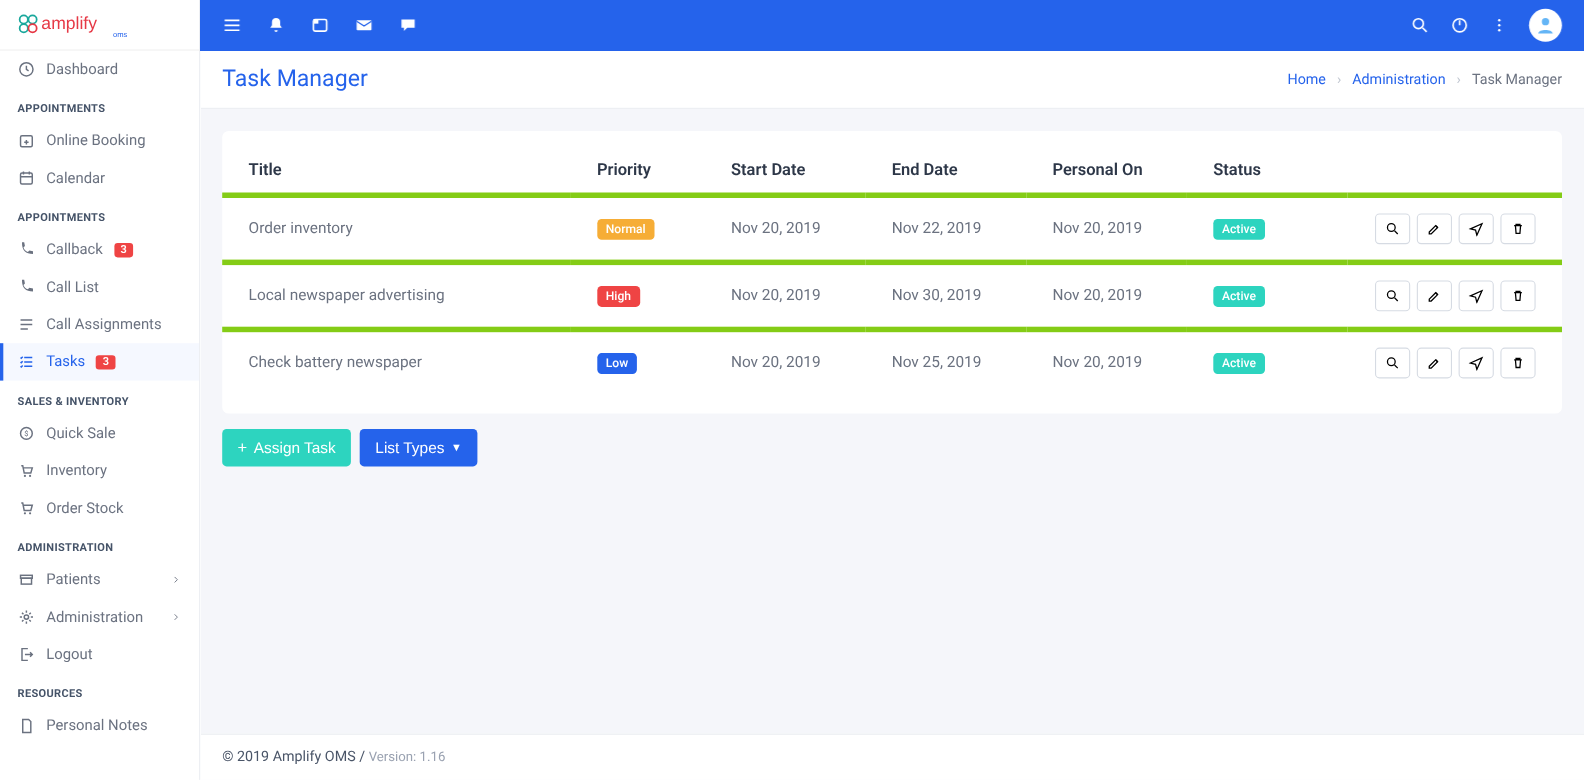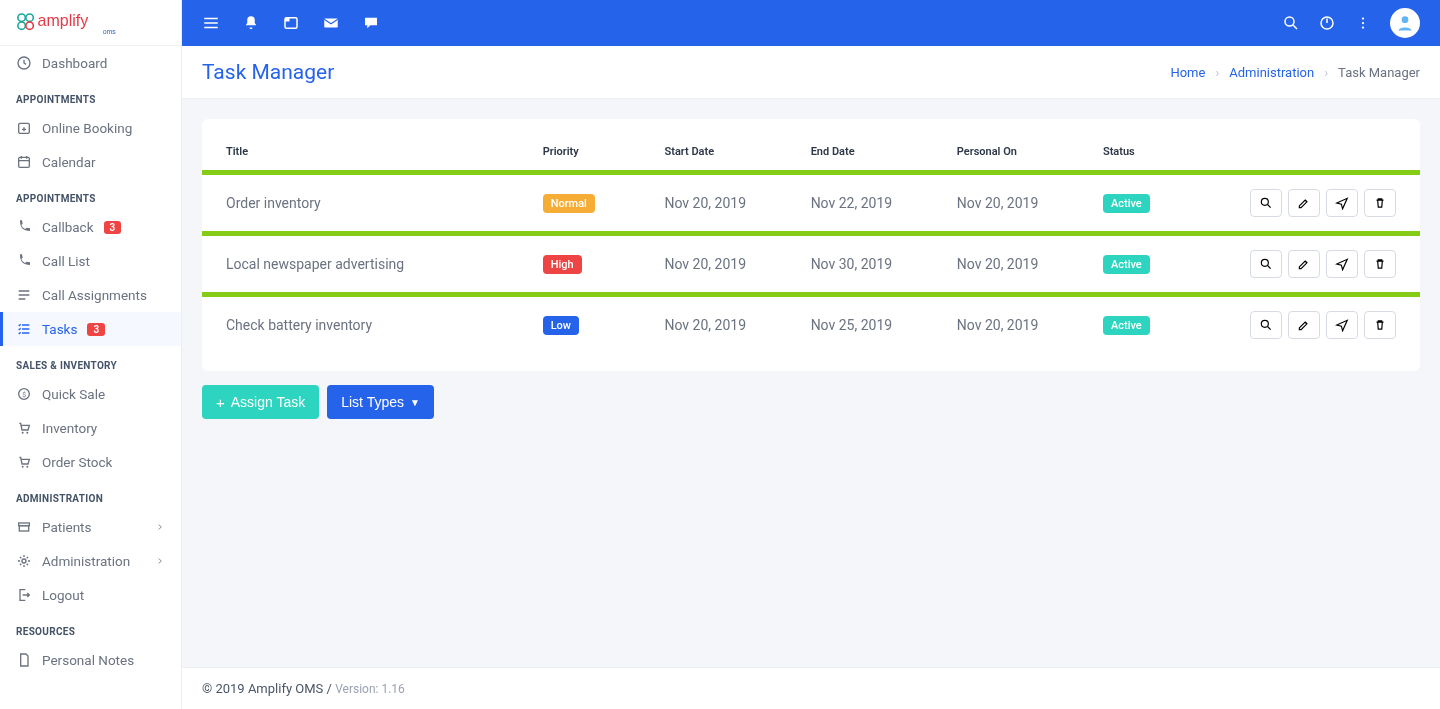--- a/index.html
+++ b/index.html
@@ -102,21 +102,21 @@
 .breadcrumb .sep { color:#c0c6d0; }
 
 .content { padding: 20px; flex:1; }
 .card {
   background:#fff; border-radius:6px;
   padding: 10px 0 18px;
 }
 table.task-table { width:100%; border-collapse:collapse; }
 .task-table th {
   text-align:left; font-weight:600; color:#2d3748;
-  padding: 16px 24px 12px; font-size:11px;
+  padding: 16px 24px 12px; font-size:15px;
 }
 .task-table td {
   padding: 14px 24px; border-top:5px solid #84cc16;
   color:#6b7280; font-size:14px; vertical-align: middle;
 }
 .pill {
   display:inline-block; font-size:11px; font-weight:500;
   padding:3px 8px; border-radius:4px; color:#fff;
 }
 .pill.normal { background:#f6ad36; }
@@ -425,21 +425,21 @@
                   </button>
         <button class="icon-btn">
                     <svg viewBox="0 0 24 24">
                       <path d="M6 7h12M9 7V5h6v2M8 7l1 12h6l1-12" fill="none" stroke="currentColor" stroke-width="2"></path>
                     </svg>
                   </button>
       </div>
     </td>
             </tr>
             <tr>
-    <td>Check battery inventory</td>
+    <td>Check battery newspaper</td>
     <td><span class="pill low">Low</span></td>
     <td>Nov 20, 2019</td>
     <td>Nov 25, 2019</td>
     <td>Nov 20, 2019</td>
     <td><span class="pill active">Active</span></td>
     <td>
       <div class="row-actions">
         <button class="icon-btn">
                     <svg viewBox="0 0 24 24">
                       <circle cx="10" cy="10" r="6" fill="none" stroke="currentColor" stroke-width="2"></circle>

